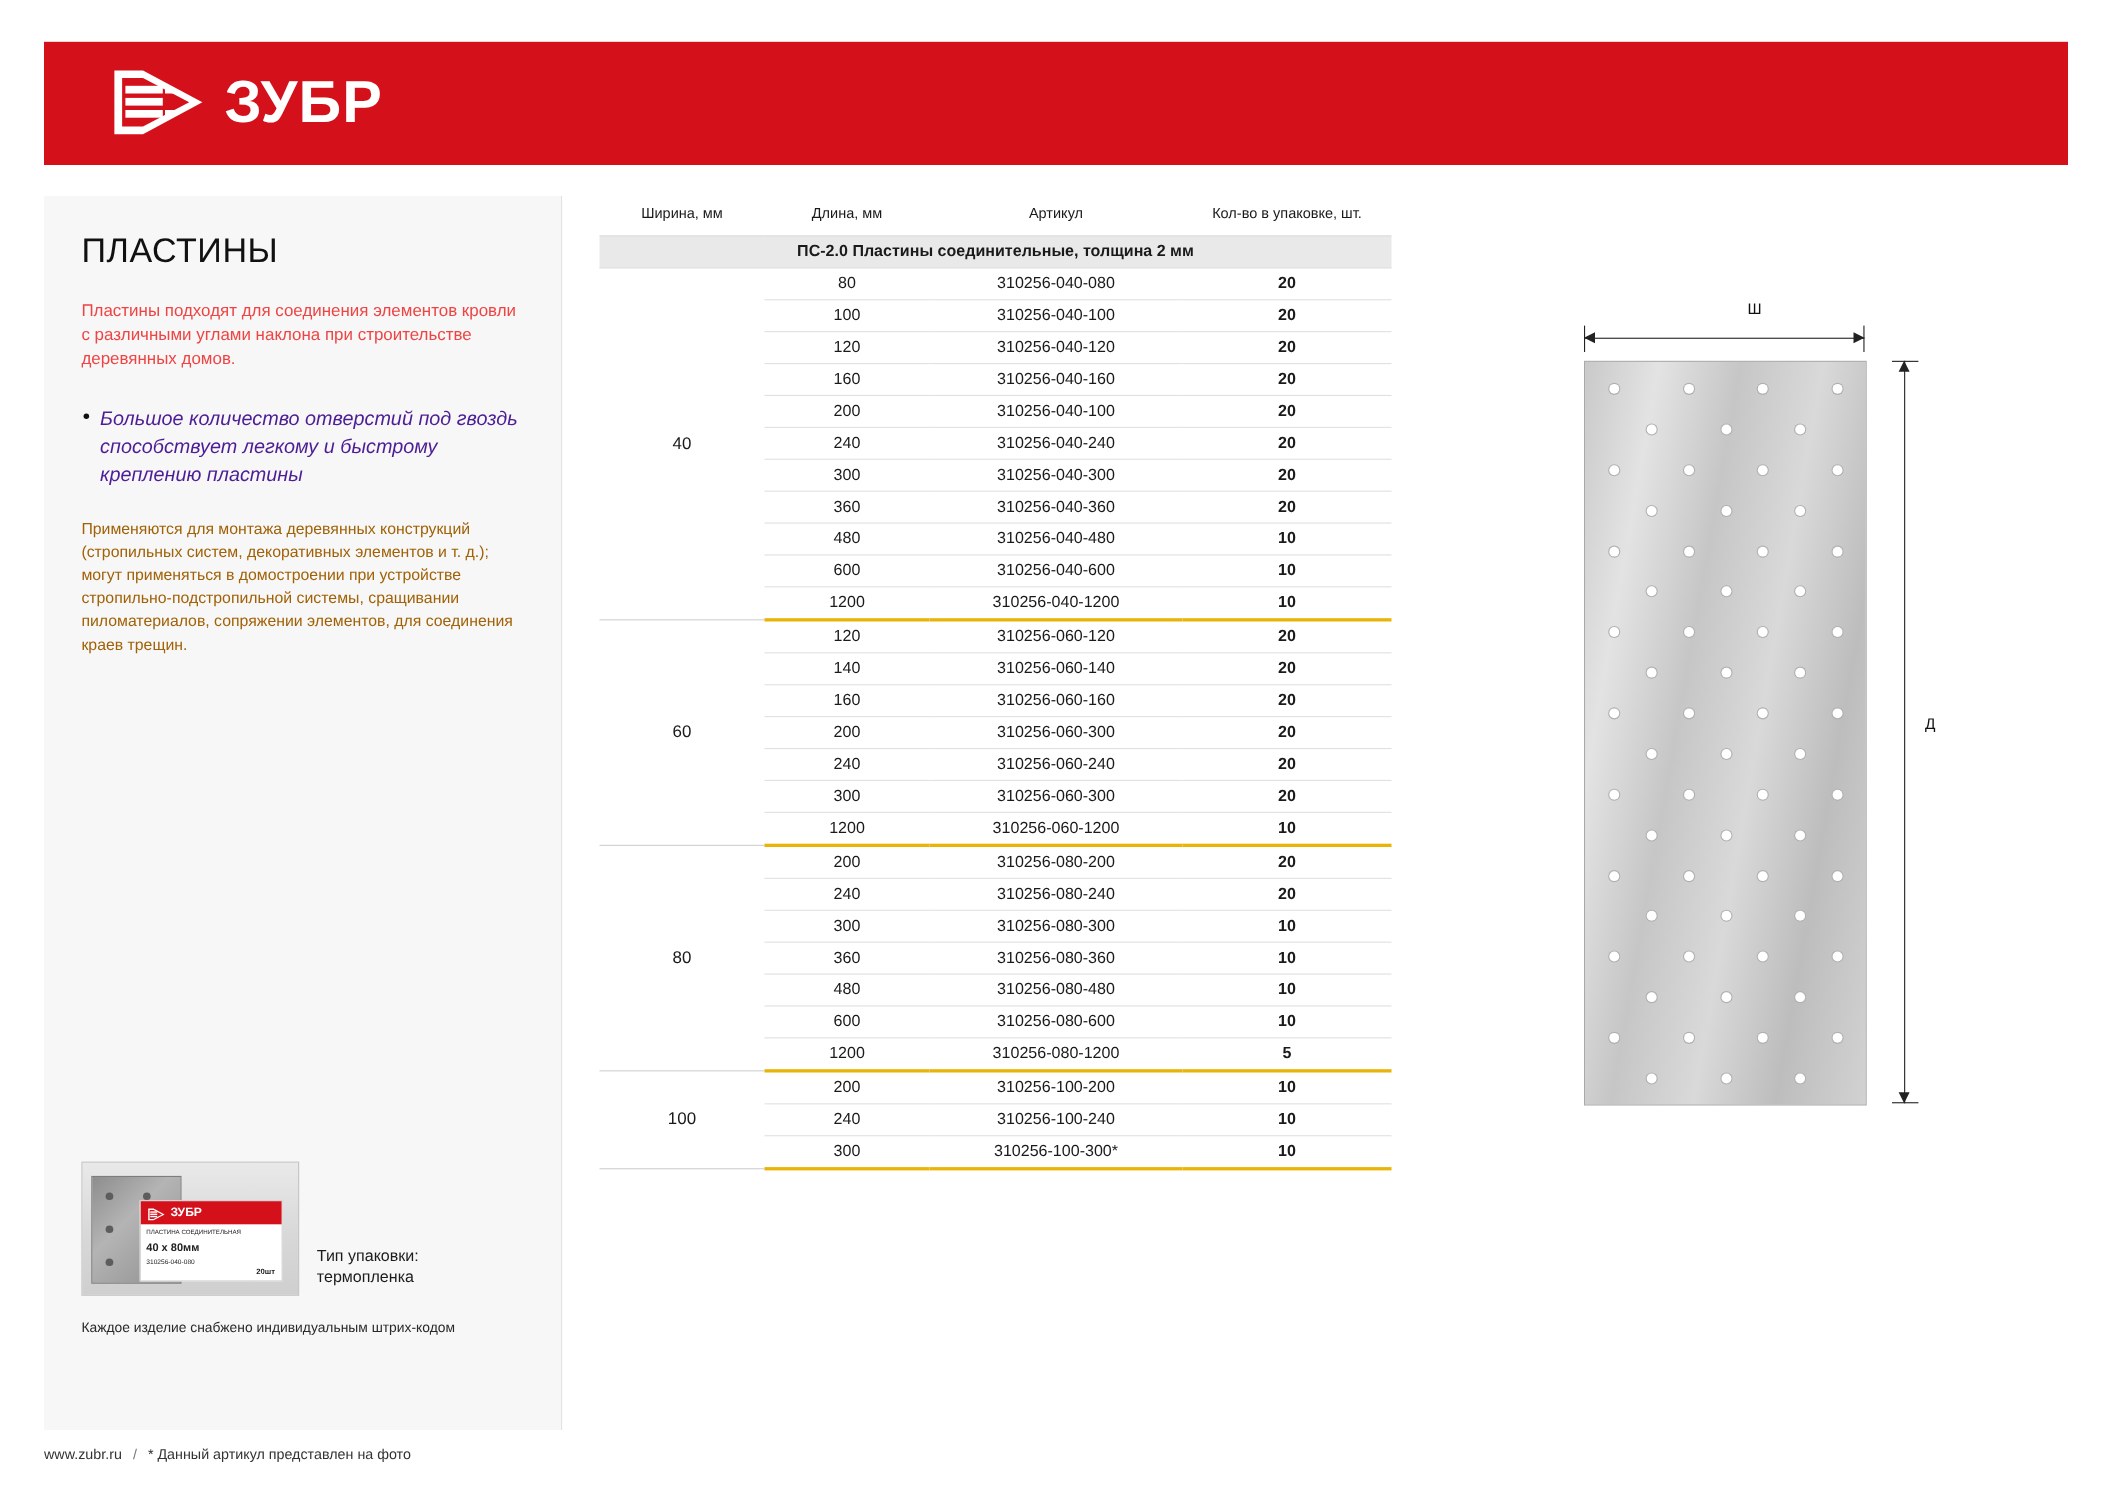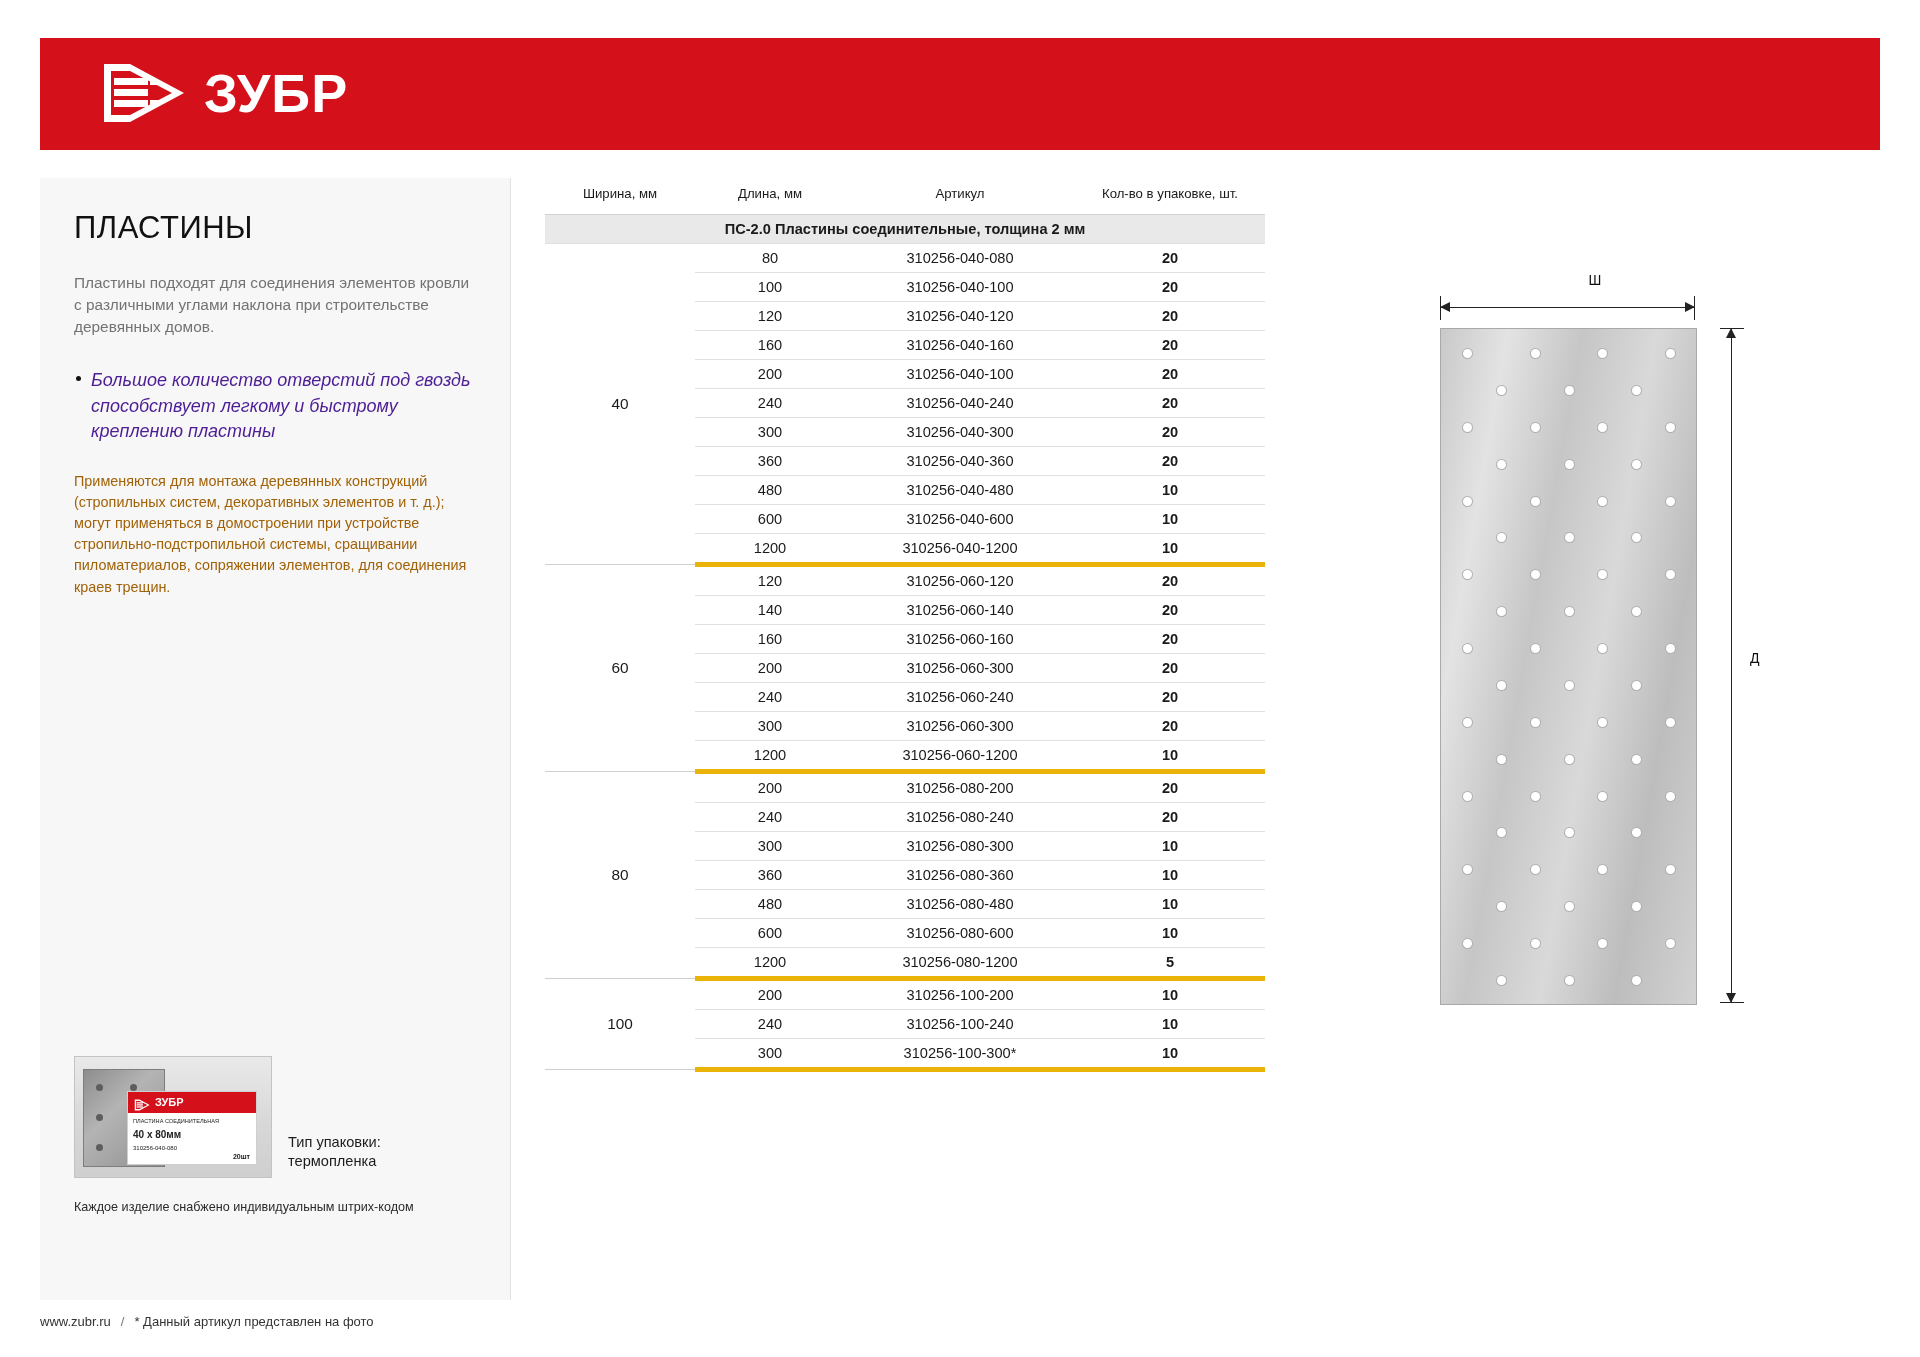--- a/index.html
+++ b/index.html
@@ -64,21 +64,21 @@
     font-size: 31px;
     font-weight: normal;
     letter-spacing: 0.5px;
     margin: 0 0 26px 0;
     color: #111;
   }
   .intro {
     font-size: 15.4px;
     line-height: 1.42;
     margin: 0 0 30px 0;
-    color: #737373;
+    color: #ef4444;
   }
   .bullet-list {
     list-style: none;
     margin: 0 0 26px 0;
     padding: 0;
   }
   .bullet-list li {
     position: relative;
     padding-left: 17px;
     font-size: 18px;
@@ -255,21 +255,21 @@
   }
   table.spec tbody td.width-cell {
     font-size: 15.4px;
     border-bottom: 1px solid #cfcfcf;
     vertical-align: middle;
   }
   table.spec tbody td.qty {
     font-weight: bold;
   }
   table.spec tbody tr.group-end td {
-    border-bottom: 5px solid #eab308;
+    border-bottom: 3px solid #eab308;
     text-align: center;
   }
 
   
   .drawing {
     position: absolute;
     left: 1430px;
     top: 250px;
     width: 330px;
     height: 800px;

